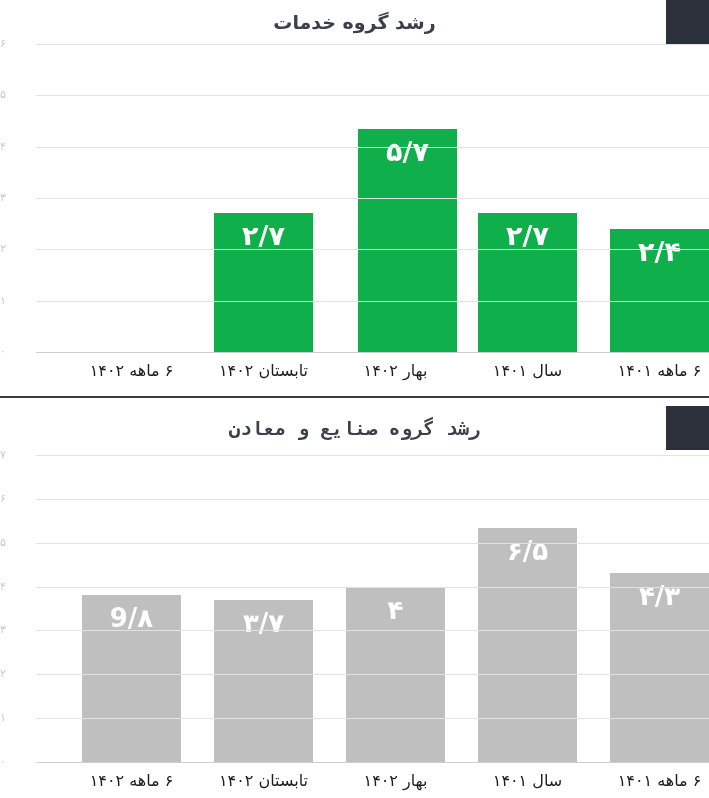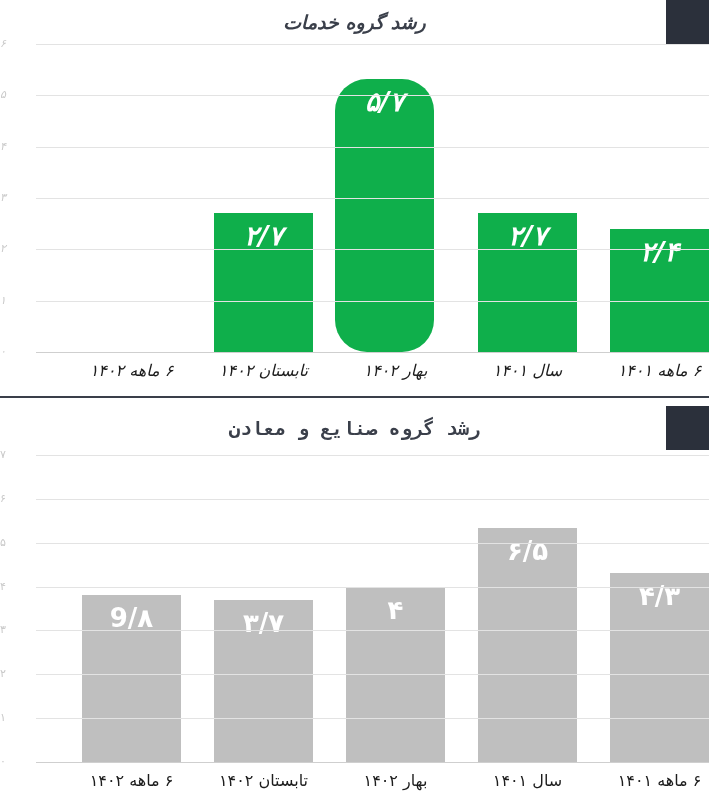--- a/index.html
+++ b/index.html
@@ -14,21 +14,21 @@
     overflow: hidden;
     position: relative;
   }
 
   .panel {
     position: relative;
     width: 709px;
     box-sizing: border-box;
     background: #ffffff;
   }
-  .panel-top { height: 398px; font-style: italic; }
+  .panel-top { height: 398px; }
   .panel-bottom { height: 400px; }
 
   .divider {
     position: absolute;
     left: 0;
     top: 396px;
     width: 709px;
     height: 3px;
     background: #3a3f4a;
   }
@@ -154,21 +154,21 @@
   <div class="chart-title">رشد گروه خدمات</div>
 
   <div class="plot plot-top" id="plot-services">
     <div class="bars-layer" id="bars-services">
         <div class="bar bar-green" style="right: 0px; width: 99px; height: 123.2px; bottom: 2px;">
           <div class="bar-value">۲/۴</div>
         </div>
         <div class="bar bar-green" style="right: 132px; width: 99px; height: 138.6px; bottom: 2px;">
           <div class="bar-value">۲/۷</div>
         </div>
-        <div class="bar bar-green" style="right: 275px; width: 99px; height: 273px; bottom: 2px; border-radius: 32px;">
+        <div class="bar bar-green" style="right: 252px; width: 99px; height: 223px; bottom: 2px;">
           <div class="bar-value">۵/۷</div>
         </div>
         <div class="bar bar-green" style="right: 396px; width: 99px; height: 138.6px; bottom: 2px;">
           <div class="bar-value">۲/۷</div>
         </div>
       </div>
   <div class="gridline" style="top: 0px;"></div>
       <div class="ytick" style="top: 0px;">۶</div>
       <div class="gridline" style="top: 51.3333px;"></div>
       <div class="ytick" style="top: 51.3333px;">۵</div>

